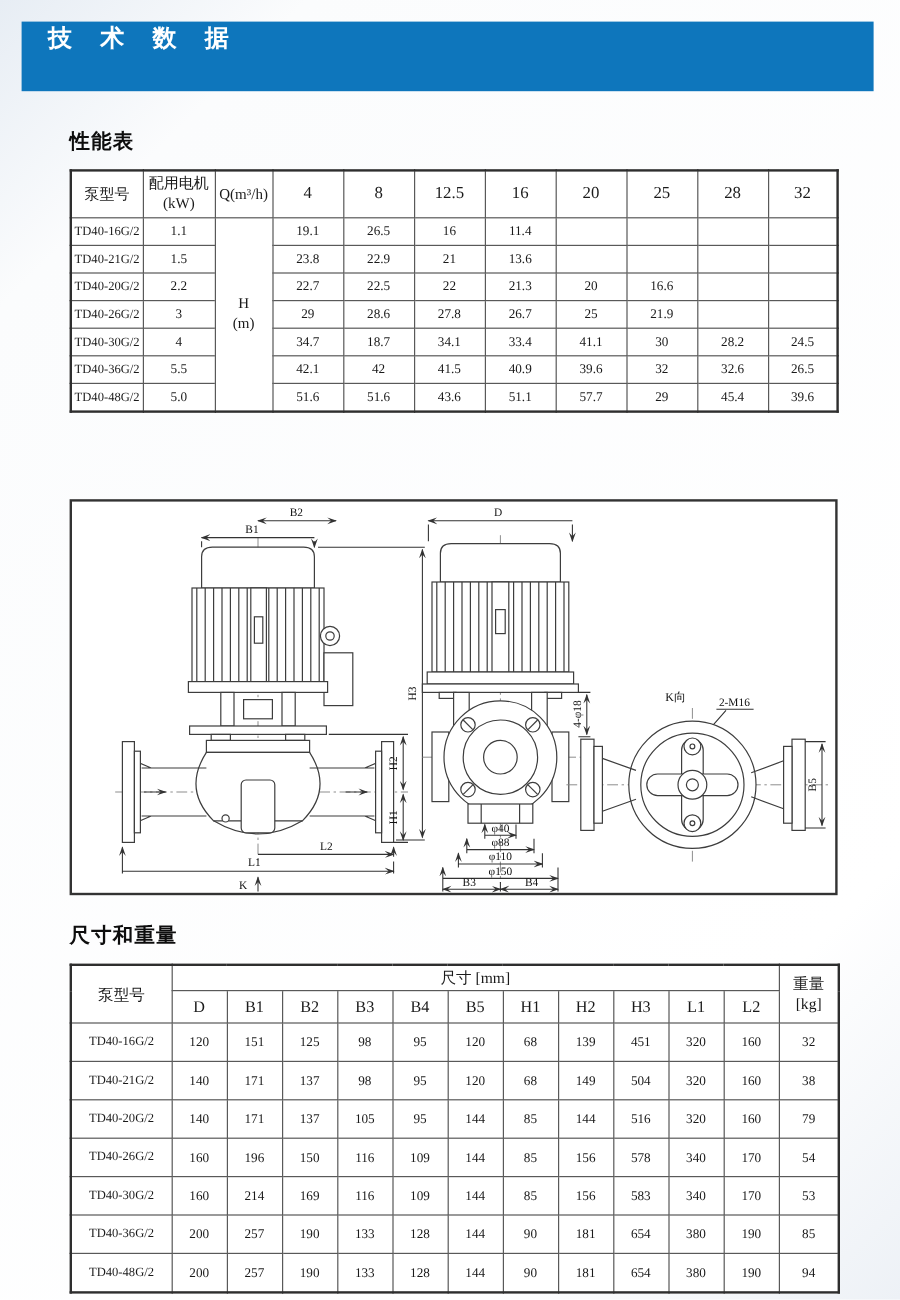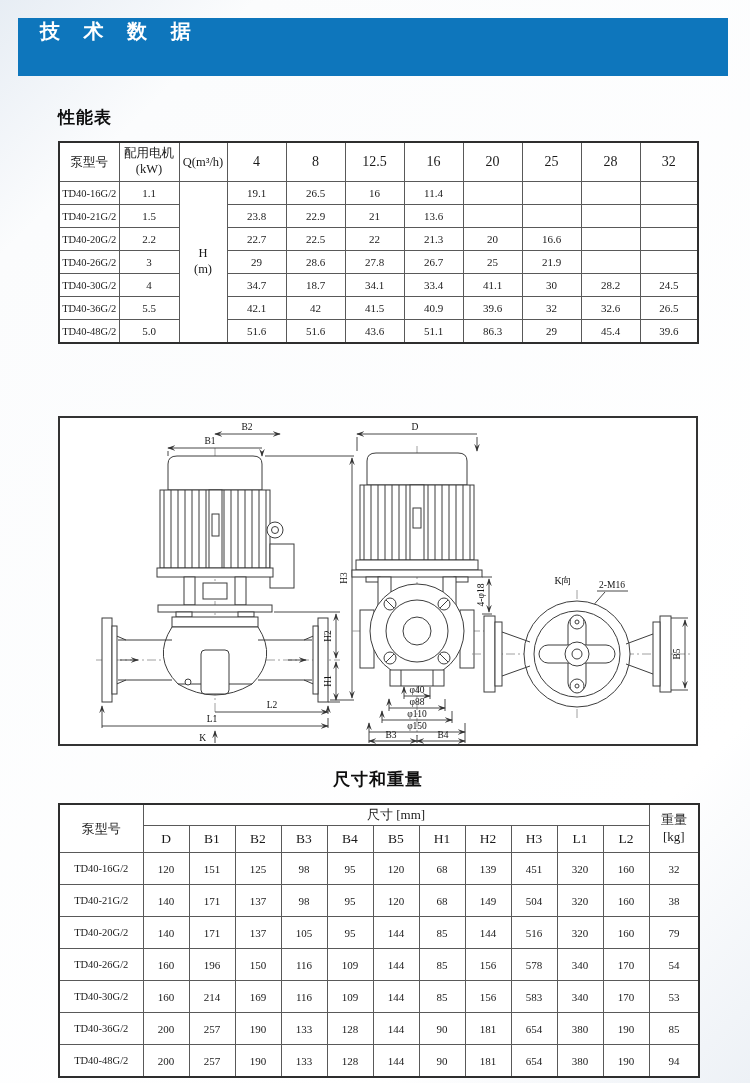--- a/index.html
+++ b/index.html
@@ -8,21 +8,21 @@
     background:linear-gradient(135deg,#e7edf4 0%,#fbfcfd 14%,#ffffff 80%,#edf1f6 100%);
     font-family:"Liberation Sans", sans-serif;color:#111;
   }
   .topbar{
     margin:18px 22px 0 18px;height:58px;background:#0E76BC;color:#fff;
     display:flex;align-items:flex-start;padding-left:22px;box-sizing:border-box;
     font-size:20px;font-weight:bold;letter-spacing:9px;
   }
   .content{margin:0 52px 0 58px;width:640px;}
   h2.section{font-size:17px;font-weight:bold;margin:30px 0 12px 0;letter-spacing:1px;color:#0d0d0d;}
-  h2.section.second{margin-top:22px;text-align:center;}
+  h2.section.second{margin-top:22px;}
 
   table.datatable{
     border-collapse:collapse;width:640px;table-layout:fixed;background:#fff;
     font-family:"Liberation Serif", serif;color:#1a1a1a;border:2px solid #2e2e2e;
   }
   table.datatable th,table.datatable td{
     border:1px solid #595959;text-align:center;vertical-align:middle;
     padding:0 1px;overflow:hidden;
   }
   .ml{white-space:pre-line;line-height:1.25;}
@@ -168,21 +168,21 @@
           <td>32.6</td>
           <td>26.5</td>
         </tr>
         <tr>
           <td class="model">TD40-48G/2</td>
           <td>5.0</td>
           <td>51.6</td>
           <td>51.6</td>
           <td>43.6</td>
           <td>51.1</td>
-          <td>86.3</td>
+          <td>57.7</td>
           <td>29</td>
           <td>45.4</td>
           <td>39.6</td>
         </tr>
       </tbody>
     </table>
 
   <div class="drawing-frame">
     <svg width="636" height="326" viewBox="0 0 636 326" xmlns="http://www.w3.org/2000/svg">
       <defs>

